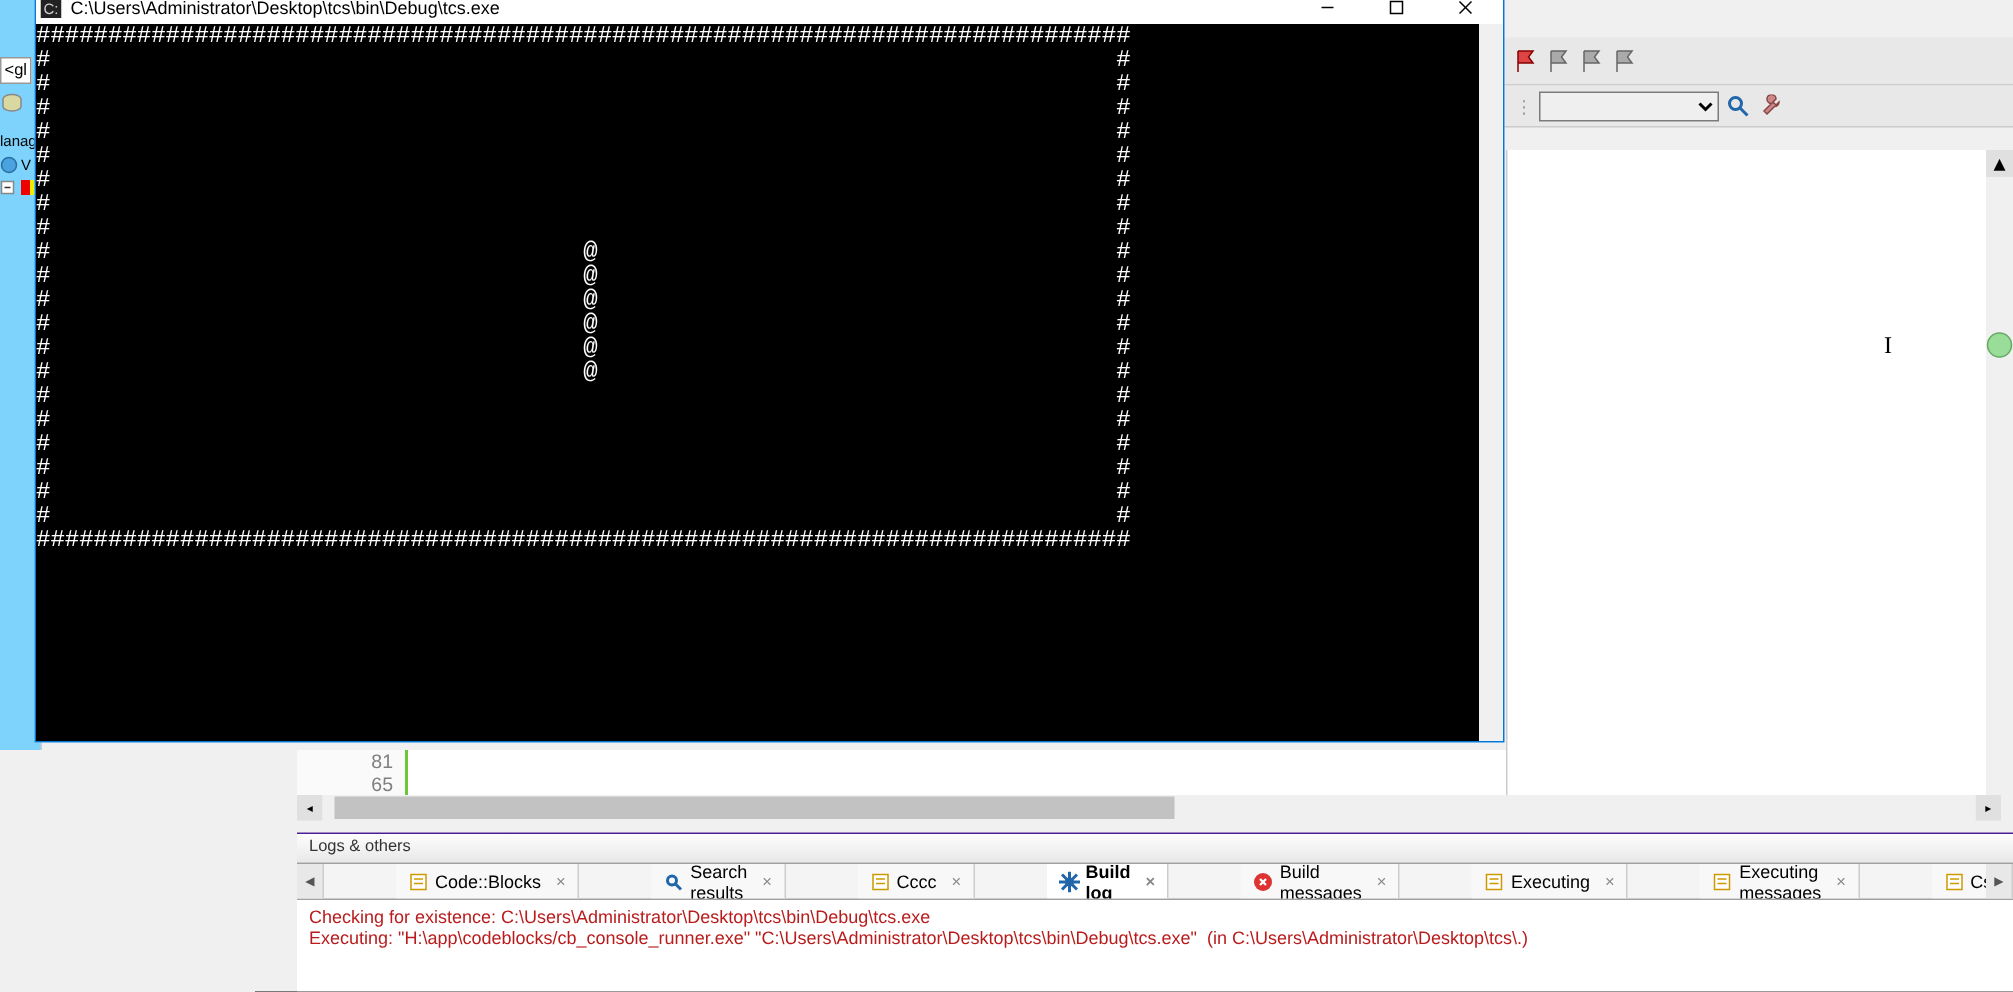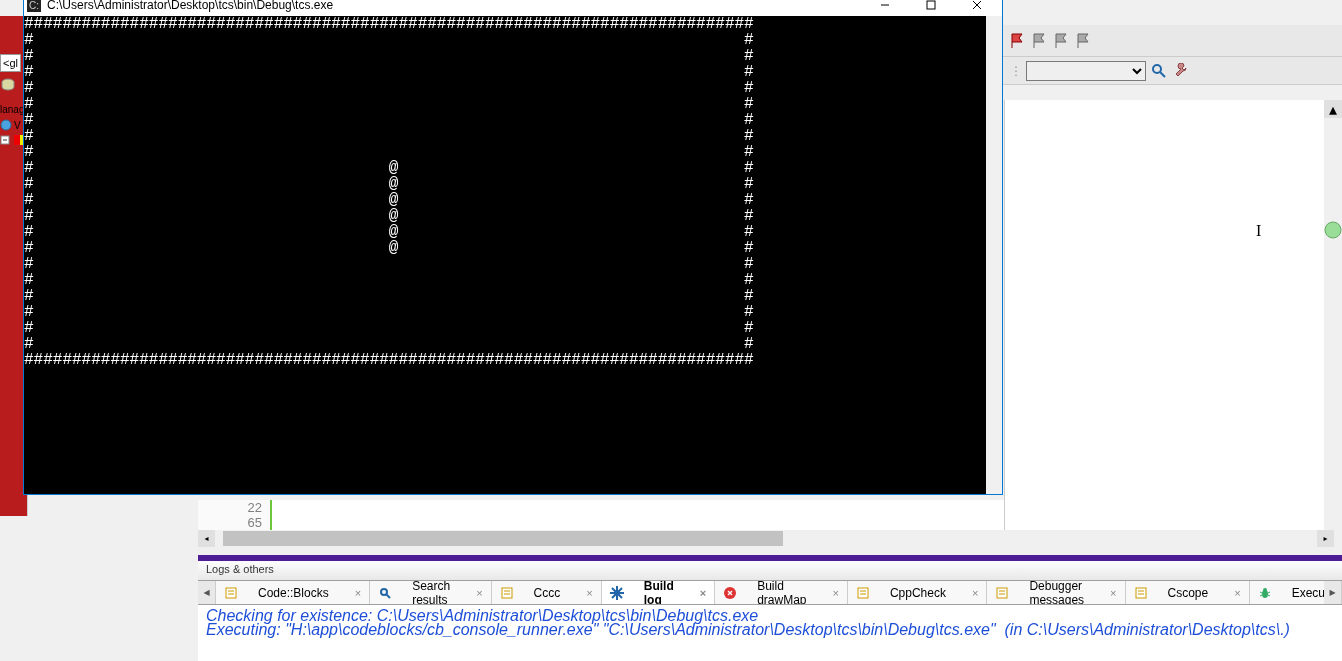--- a/index.html
+++ b/index.html
@@ -11,21 +11,21 @@
 .console-titlebar .icon { width: 16px; height: 16px; margin-right: 5px; display: inline-flex; align-items: center; justify-content: center; }
 .console-titlebar .title { flex: 1; }
 .win-btns { display: flex; }
 .win-btn { width: 46px; height: 20px; display: flex; align-items: center; justify-content: center; font-size: 10px; color: #000; cursor: default; }
 .win-btn.close { width: 46px; }
 .win-btn svg { width: 10px; height: 10px; }
 .console-body { flex: 1; background: #000; color: #fff; font-family: "Consolas", "Courier New", monospace; font-size: 16px; line-height: 16px; white-space: pre; padding: 0; overflow: hidden; letter-spacing: 0px; }
 .console-scrollbar { position: absolute; right: 0; top: 22px; bottom: 0; width: 16px; background: #f0f0f0; }
 
 
-.ide-left-sidebar { position: absolute; left: 0; top: 16px; width: 28px; height: 500px; background: #b91c1c; border-right: 1px solid #ccc; font-size: 10px; }
+.ide-left-sidebar { position: absolute; left: 0; top: 0; width: 28px; height: 500px; background: #7dd3fc; border-right: 1px solid #ccc; font-size: 10px; }
 .ide-left-sidebar .tag { writing-mode: horizontal-tb; font-size: 11px; padding: 2px; border: 1px solid #999; background: #fff; margin-top: 38px; display: inline-block; }
 .ide-left-sidebar .lbl { font-size: 10px; margin-top: 10px; }
 .ide-left-sidebar .tree-item { font-size: 10px; margin-top: 4px; display: flex; align-items: center; gap: 2px; }
 .tree-icon { width: 12px; height: 12px; display: inline-block; }
 
 .ide-toolbar-right { position: absolute; right: 0; top: 25px; height: 32px; display: flex; align-items: center; gap: 4px; padding: 0 8px; background: #e8e8e8; border-bottom: 1px solid #ccc; width: 340px; }
 .flag-icon { width: 18px; height: 18px; }
 .ide-search-row { position: absolute; right: 0; top: 57px; height: 28px; display: flex; align-items: center; gap: 4px; padding: 0 8px; background: #e8e8e8; border-bottom: 1px solid #ccc; width: 340px; }
 .ide-search-row .grip { color: #999; font-size: 12px; }
 .ide-search-row select { width: 120px; height: 20px; border: 1px solid #7a7a7a; font-size: 11px; }
@@ -42,29 +42,29 @@
 .code-text { flex: 1; padding-left: 24px; }
 .code-text .kw-void { color: #0000c0; }
 .code-text .kw-fn { color: #000; }
 .code-text .comment { color: #808080; }
 .hscroll { position: absolute; left: 198px; top: 530px; width: 1136px; height: 17px; background: #f0f0f0; display: flex; align-items: center; }
 .hscroll .btn { width: 17px; height: 17px; background: #e0e0e0; display: flex; align-items: center; justify-content: center; font-size: 8px; }
 .hscroll .track { flex: 1; height: 17px; background: #f0f0f0; position: relative; }
 .hscroll .thumb { position: absolute; left: 8px; width: 560px; height: 15px; top: 1px; background: #c2c2c2; }
 
 
-.logs-panel { position: absolute; left: 198px; top: 555px; right: 0; bottom: 0; background: #fff; border-top: 6px solid #4c1d95; }
+.logs-panel { position: absolute; left: 198px; top: 555px; right: 0; bottom: 0; background: #fff; border-top: 1px solid #4c1d95; }
 .logs-header { height: 20px; background: linear-gradient(#fdfdfd,#e8e8e8); border-bottom: 1px solid #a0a0a0; font-size: 11px; padding: 2px 8px; color: #333; }
 .logs-tabs { height: 24px; background: #f4f4f4; display: flex; align-items: stretch; border-bottom: 1px solid #a0a0a0; }
 .logs-tabs .nav-btn { width: 18px; display: flex; align-items: center; justify-content: center; background: #e8e8e8; border-right: 1px solid #ccc; font-size: 8px; color: #555; cursor: default; }
-.logs-tab { display: flex; align-items: center; padding: 0 8px; gap: 20px; font-size: 12px; border-right: 1px solid #ccc; background: #f8f8f8; cursor: default; }
+.logs-tab { display: flex; align-items: center; padding: 0 8px; gap: 4px; font-size: 12px; border-right: 1px solid #ccc; background: #f8f8f8; cursor: default; margin-left: 48px; }
 .logs-tab.active { background: #fff; font-weight: bold; }
 .logs-tab .close { color: #888; font-size: 11px; margin-left: 6px; }
 .logs-tab .tab-icon { width: 14px; height: 14px; display: inline-flex; align-items: center; justify-content: center; }
-.logs-content { padding: 4px 8px; font-family: Consolas, monospace; font-size: 16px; color: #1d4ed8; white-space: pre; line-height: 14px; font-style: italic; }
+.logs-content { padding: 4px 8px; font-family: Consolas, monospace; font-size: 12px; color: #b91c1c; white-space: pre; line-height: 14px; }
 
 .text-cursor { position: absolute; left: 1256px; top: 222px; font-family: serif; font-size: 16px; color: #000; }
 </style>
 </head>
 <body>
 
 <div class="ide-left-sidebar">
   <div class="tag">&lt;gl</div>
   <svg width="16" height="14" style="margin-top:6px">
       <ellipse cx="8" cy="4" rx="6" ry="3" fill="#d8d8a0" stroke="#888"></ellipse>
@@ -127,21 +127,21 @@
     <svg width="18" height="20">
         <circle cx="9" cy="10" r="8" fill="#9d9" stroke="#6a6"></circle>
       </svg>
   </div>
 </div>
 
 <span class="text-cursor">I</span>
 
 <div class="code-partial">
   <div class="code-gutter">
-    <div>22</div>
+    <div>81</div>
     <div>65</div>
   </div>
   <div class="code-text">
     <div>&nbsp;</div>
   </div>
 </div>
 <div class="hscroll">
   <div class="btn">◂</div>
   <div class="track">
       <div class="thumb"></div>
@@ -202,43 +202,43 @@
           <span class="close">×</span>
         </div>
         <div class="logs-tab">
           <span class="tab-icon">
             <svg width="14" height="14">
               <circle cx="7" cy="7" r="6" fill="#d33"></circle>
               <line x1="5" y1="5" x2="9" y2="9" stroke="#fff" stroke-width="1.5"></line>
               <line x1="9" y1="5" x2="5" y2="9" stroke="#fff" stroke-width="1.5"></line>
             </svg>
           </span>
-          <span>Build drawMap</span>
-          <span class="close">×</span>
-        </div>
-        <div class="logs-tab">
-          <span class="tab-icon">
-            <svg width="14" height="14">
-              <rect x="2" y="2" width="10" height="10" fill="#fff" stroke="#c90"></rect>
-              <line x1="4" y1="5" x2="10" y2="5" stroke="#c90"></line>
-              <line x1="4" y1="8" x2="10" y2="8" stroke="#c90"></line>
-            </svg>
-          </span>
-          <span>CppCheck</span>
-          <span class="close">×</span>
-        </div>
-        <div class="logs-tab">
-          <span class="tab-icon">
-            <svg width="14" height="14">
-              <rect x="2" y="2" width="10" height="10" fill="#fff" stroke="#c90"></rect>
-              <line x1="4" y1="5" x2="10" y2="5" stroke="#c90"></line>
-              <line x1="4" y1="8" x2="10" y2="8" stroke="#c90"></line>
-            </svg>
-          </span>
-          <span>Debugger messages</span>
+          <span>Build messages</span>
+          <span class="close">×</span>
+        </div>
+        <div class="logs-tab">
+          <span class="tab-icon">
+            <svg width="14" height="14">
+              <rect x="2" y="2" width="10" height="10" fill="#fff" stroke="#c90"></rect>
+              <line x1="4" y1="5" x2="10" y2="5" stroke="#c90"></line>
+              <line x1="4" y1="8" x2="10" y2="8" stroke="#c90"></line>
+            </svg>
+          </span>
+          <span>Executing</span>
+          <span class="close">×</span>
+        </div>
+        <div class="logs-tab">
+          <span class="tab-icon">
+            <svg width="14" height="14">
+              <rect x="2" y="2" width="10" height="10" fill="#fff" stroke="#c90"></rect>
+              <line x1="4" y1="5" x2="10" y2="5" stroke="#c90"></line>
+              <line x1="4" y1="8" x2="10" y2="8" stroke="#c90"></line>
+            </svg>
+          </span>
+          <span>Executing messages</span>
           <span class="close">×</span>
         </div>
         <div class="logs-tab">
           <span class="tab-icon">
             <svg width="14" height="14">
               <rect x="2" y="2" width="10" height="10" fill="#fff" stroke="#c90"></rect>
               <line x1="4" y1="5" x2="10" y2="5" stroke="#c90"></line>
               <line x1="4" y1="8" x2="10" y2="8" stroke="#c90"></line>
             </svg>
           </span>

